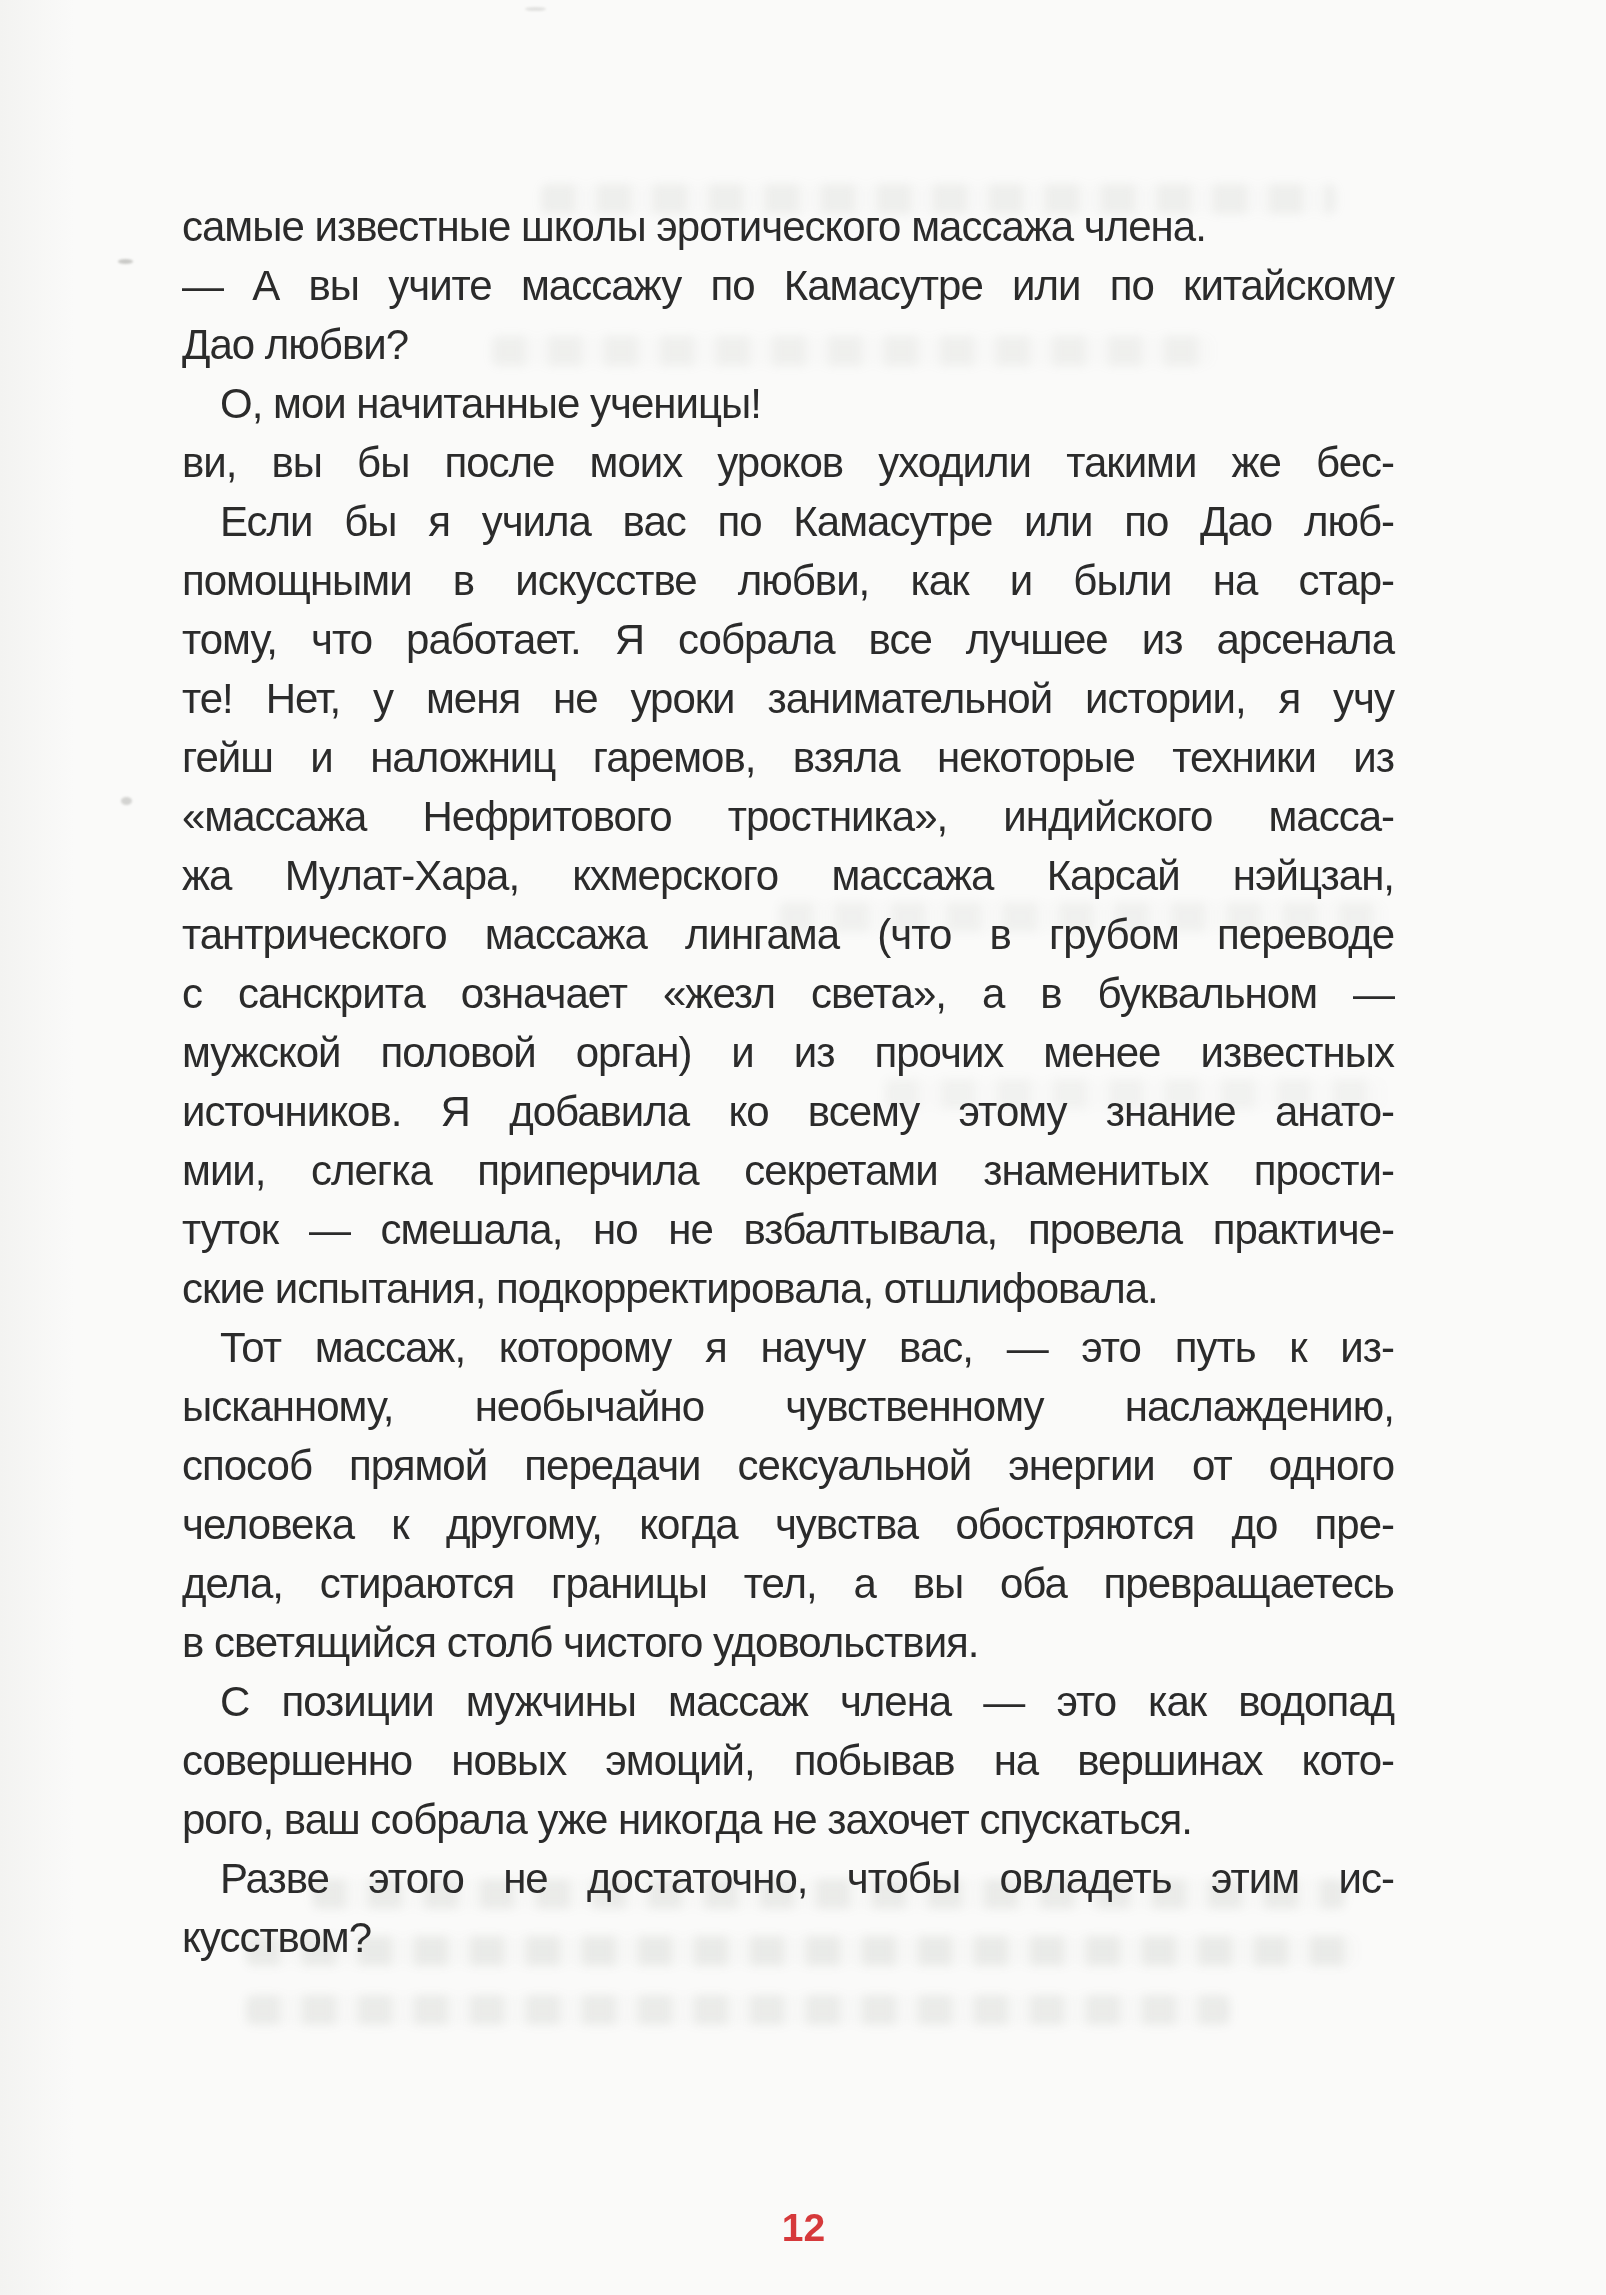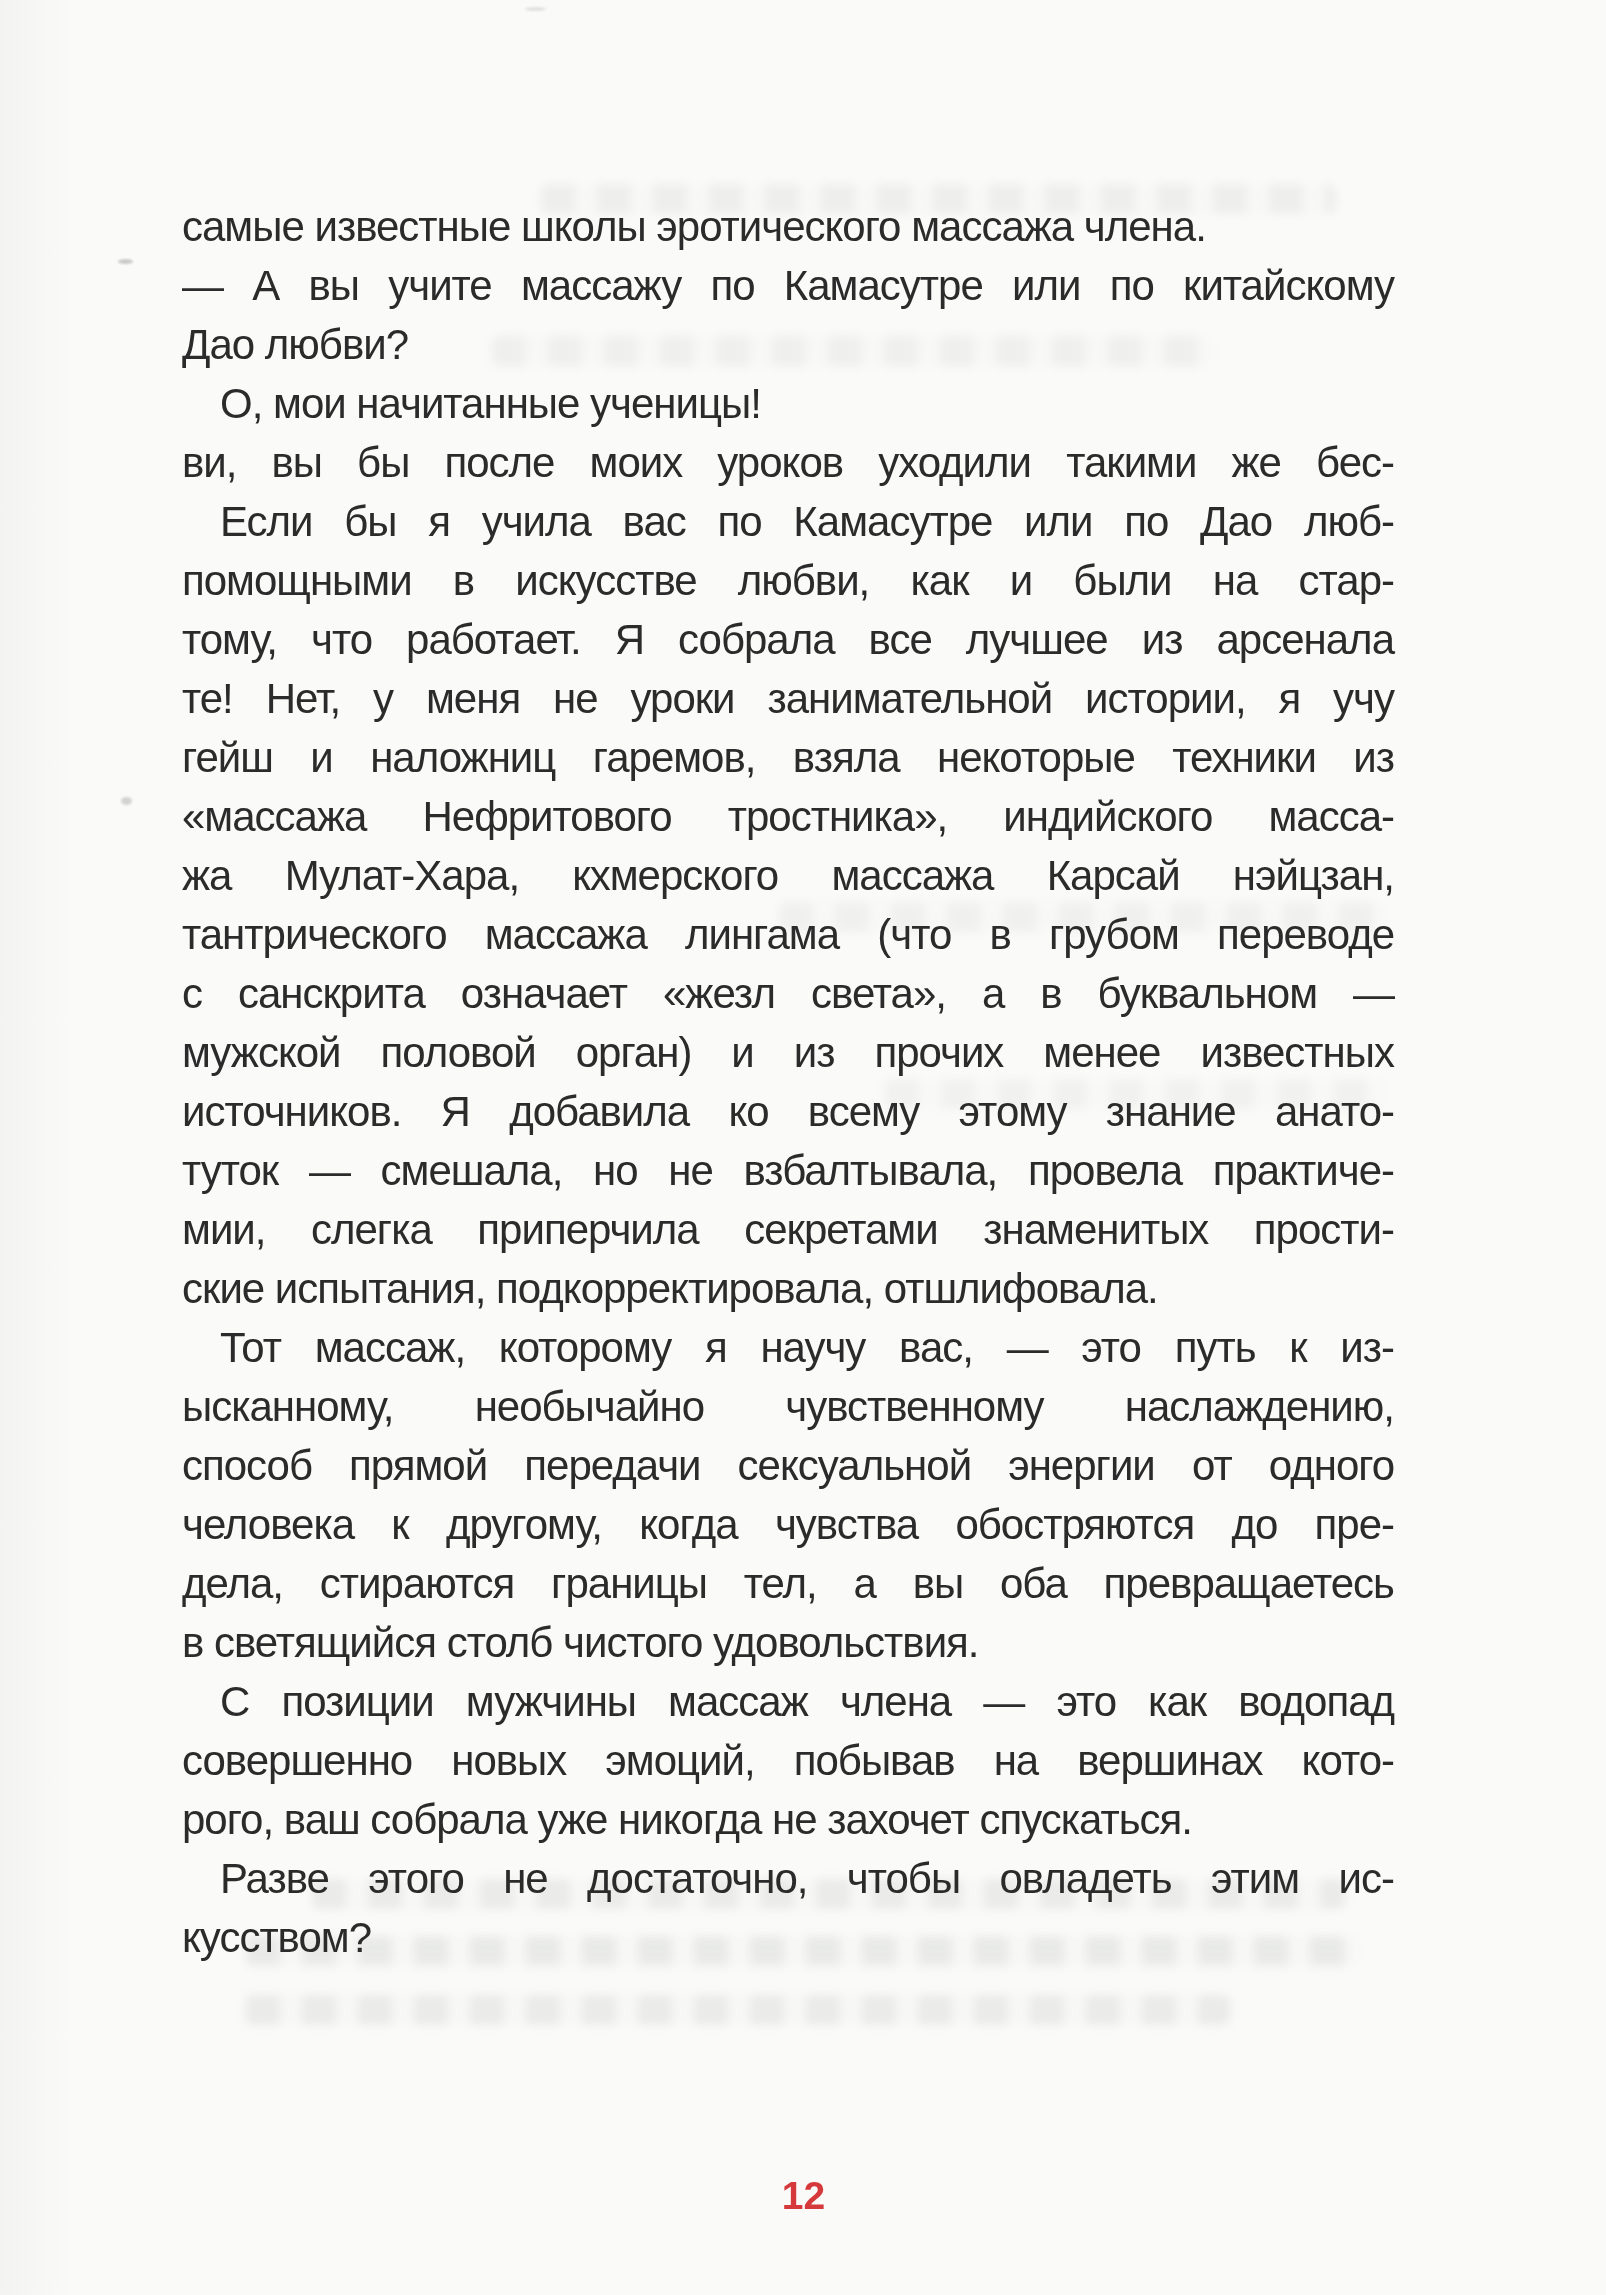--- a/index.html
+++ b/index.html
@@ -82,32 +82,32 @@
       <div class="line just">помощными в искусстве любви, как и были на стар-</div>
       <div class="line just">тому, что работает. Я собрала все лучшее из арсенала</div>
       <div class="line just">те! Нет, у меня не уроки занимательной истории, я учу</div>
       <div class="line just">гейш и наложниц гаремов, взяла некоторые техники из</div>
       <div class="line just">«массажа Нефритового тростника», индийского масса-</div>
       <div class="line just">жа Мулат-Хара, кхмерского массажа Карсай нэйцзан,</div>
       <div class="line just">тантрического массажа лингама (что в грубом переводе</div>
       <div class="line just">с санскрита означает «жезл света», а в буквальном —</div>
       <div class="line just">мужской половой орган) и из прочих менее известных</div>
       <div class="line just">источников. Я добавила ко всему этому знание анато-</div>
+      <div class="line just">мии, слегка приперчила секретами знаменитых прости-</div>
       <div class="line just">туток — смешала, но не взбалтывала, провела практиче-</div>
-      <div class="line just">мии, слегка приперчила секретами знаменитых прости-</div>
       <div class="line">ские испытания, подкорректировала, отшлифовала.</div>
       <div class="line indent just">Тот массаж, которому я научу вас, — это путь к из-</div>
       <div class="line just">ысканному, необычайно чувственному наслаждению,</div>
       <div class="line just">способ прямой передачи сексуальной энергии от одного</div>
       <div class="line just">человека к другому, когда чувства обостряются до пре-</div>
       <div class="line just">дела, стираются границы тел, а вы оба превращаетесь</div>
       <div class="line">в светящийся столб чистого удовольствия.</div>
       <div class="line indent just">С позиции мужчины массаж члена — это как водопад</div>
       <div class="line just">совершенно новых эмоций, побывав на вершинах кото-</div>
       <div class="line">рого, ваш собрала уже никогда не захочет спускаться.</div>
       <div class="line indent just">Разве этого не достаточно, чтобы овладеть этим ис-</div>
       <div class="line">кусством?</div>
     </div>
 
-  <div class="page-number" style="color: rgb(214, 57, 59);">12</div>
+  <div class="page-number" style="color: rgb(214, 57, 59); margin-top: 32px;">12</div>
 
 </div>
 
 
 </body></html>

